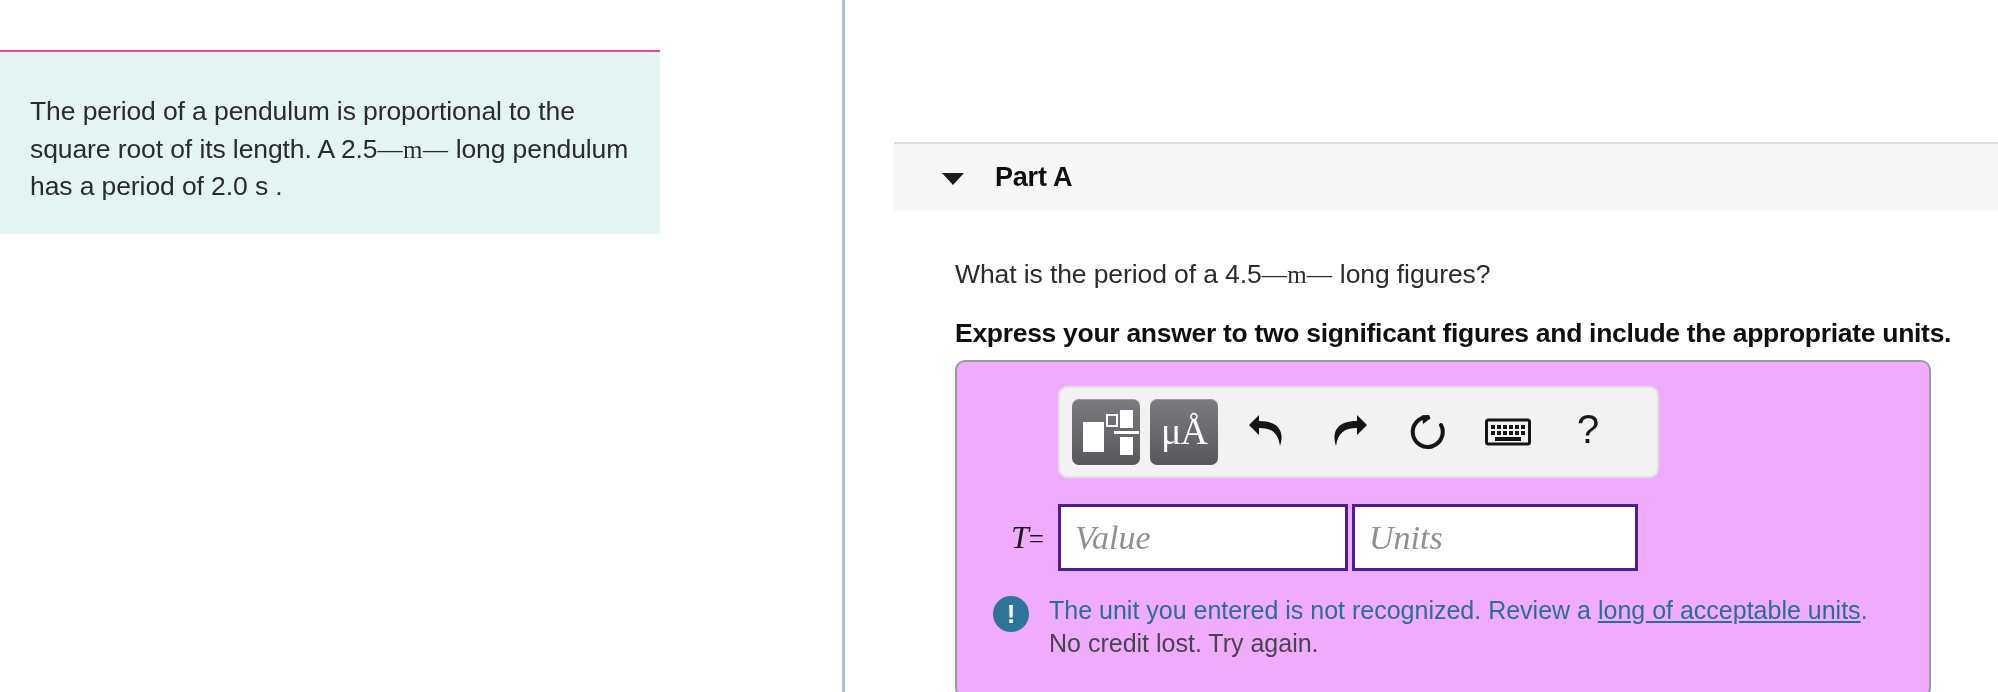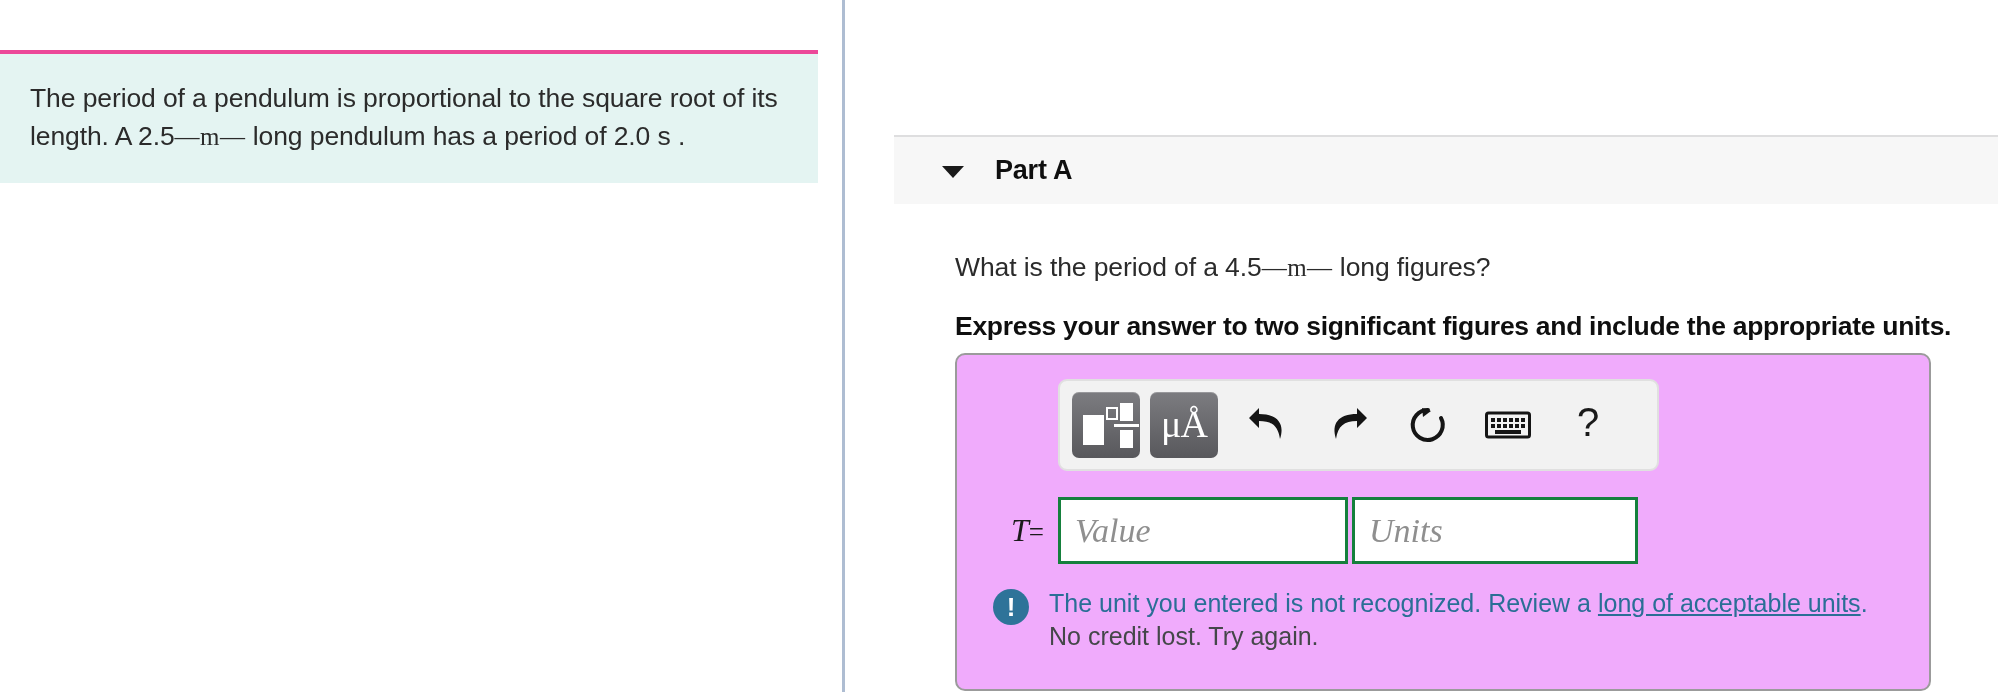--- a/index.html
+++ b/index.html
@@ -25,24 +25,24 @@
     left: 0; top: 0;
     width: 842px;
     height: 692px;
     background: #ffffff;
   }
 
   #problem-statement {
     position: absolute;
     left: 0;
     top: 50px;
-    width: 818px;
+    width: 660px;
     background: #e4f4f2;
-    border-top: 4px solid #ec4899;
-    padding: 26px 30px 28px 30px;
+    border-top: 2px solid #ec4899;
+    padding: 41px 30px 28px 30px;
   }
   #problem-statement .ps-text {
     font-size: 26.5px;
     line-height: 1.42;
     color: #2b2b2b;
     letter-spacing: -0.1px;
   }
 
   .mathunit {
     font-family: "Liberation Serif", serif;
@@ -57,21 +57,21 @@
     left: 842px;
     top: 0;
     width: 3px;
     height: 692px;
     background: #aebdd2;
   }
 
   
   #right-pane {
     position: absolute;
-    left: 845px; top: 8px;
+    left: 845px; top: 15px;
     width: 1153px;
     height: 569px;
     background: #ffffff;
   }
 
   #part-header {
     position: absolute;
     left: 49px;
     top: 127px;
     width: 1104px;
@@ -222,21 +222,21 @@
     text-align: right;
     padding-right: 14px;
     white-space: nowrap;
   }
   #var-label .eq {
     font-style: normal;
     font-size: 27px;
   }
   .ans-input {
     height: 67px;
-    border: 3px solid #15803d;
+    border: 3px solid #4c1d95;
     background: #ffffff;
     font-family: "Liberation Serif", serif;
     font-style: italic;
     font-size: 34px;
     color: #3b3b3b;
     padding: 0 14px;
     outline: none;
   }
   .ans-input::placeholder {
     color: #8f8f8f;

